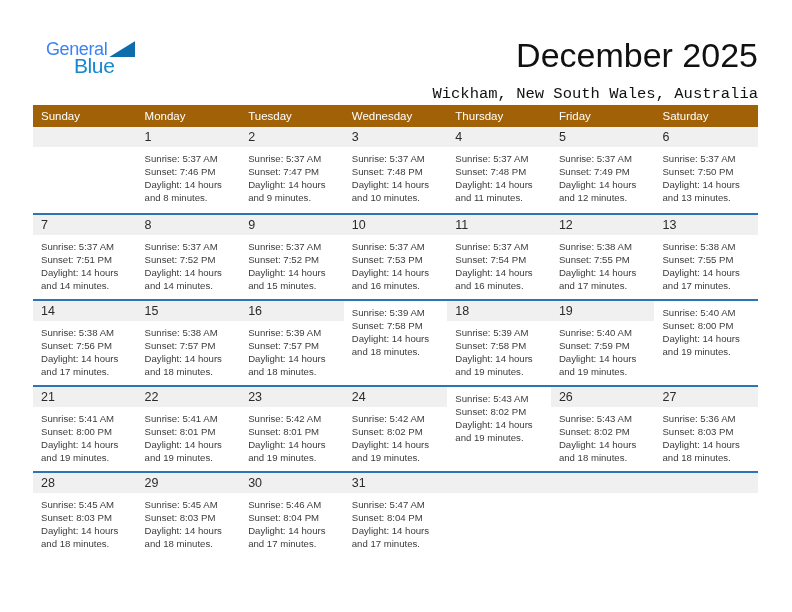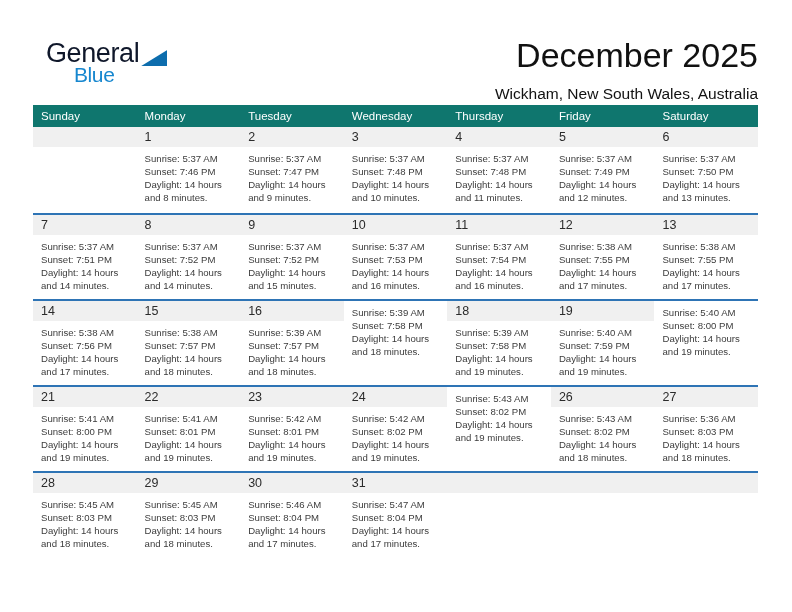--- a/index.html
+++ b/index.html
@@ -7,38 +7,38 @@
   body {
     width:792px; height:612px;
     font-family:"Liberation Sans", sans-serif;
     position:relative; overflow:hidden;
   }
   .page { position:absolute; inset:0; background:#ffffff; }
 
   
   .logo { position:absolute; left:46px; top:40px; }
   .logo-line1 { display:flex; align-items:flex-end; }
-  .logo-general { font-size:27px; color:#0f172a; letter-spacing:-0.4px; line-height:1; }
+  .logo-general { font-size:18px; color:#3b82f6; letter-spacing:-0.4px; line-height:1; }
   .logo-triangle {
     width:26px; height:16px; background:#0d6dad;
     clip-path:polygon(100% 0, 100% 100%, 0 100%);
     margin-left:2px; margin-bottom:1px;
   }
   .logo-blue { font-size:21px; color:#1787cf; letter-spacing:-0.4px; line-height:1; margin-left:28px; margin-top:-3px; }
 
   
   .titles { position:absolute; right:34px; top:38px; text-align:right; }
   .title { font-size:34px; font-weight:400; color:#111111; line-height:1.05; }
-  .subtitle { font-size:15.5px; font-weight:400; color:#111111; margin-top:11px; }
+  .subtitle { font-size:15.5px; font-weight:400; color:#111111; margin-top:11px;font-family:Liberation Mono, monospace; }
 
   
   .calendar { position:absolute; left:33px; top:105px; width:725px; }
   .weekday-row {
     display:flex; height:22px; align-items:center;
-    background:#0f766e; color:#ffffff; font-size:11.5px;
+    background:#a16207; color:#ffffff; font-size:11.5px;
   }
   .weekday { flex:1; padding-left:8px; }
 
   .week-row { display:flex; height:86px; }
   .week-row + .week-row { border-top:2px solid #2e74b5; }
   .day-cell { flex:1; }
   .band {
     height:20px; background:#f0f0f0; display:flex; align-items:center;
     padding-left:8px; font-size:12.5px; color:#2b2b2b;
   }

